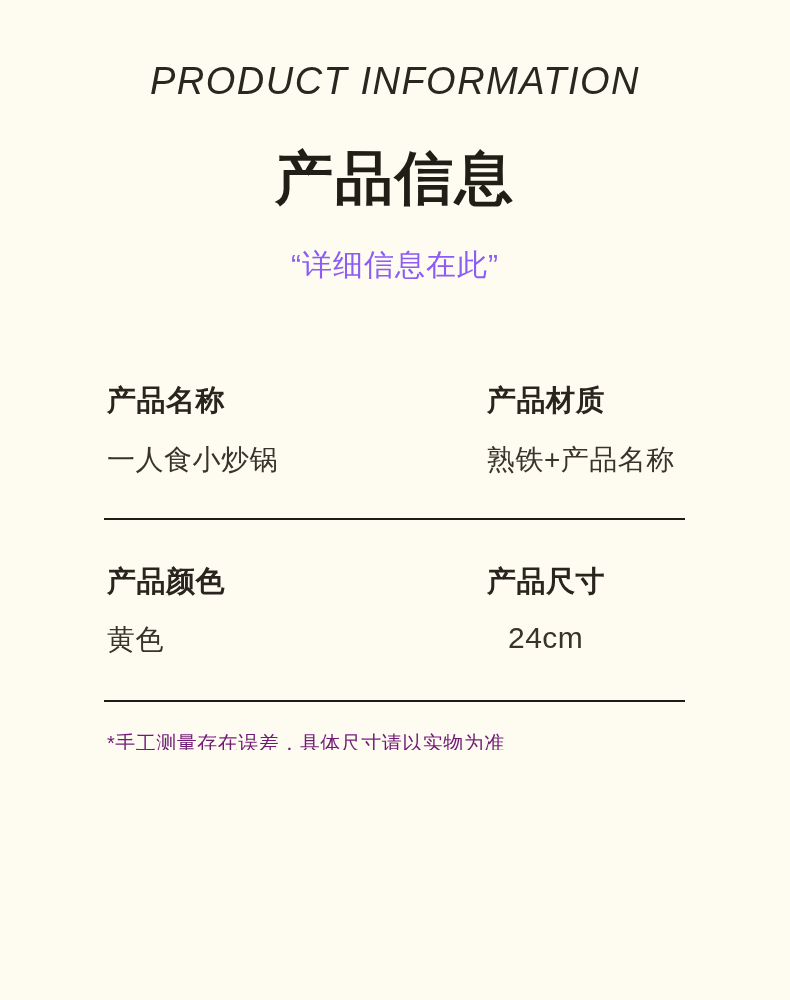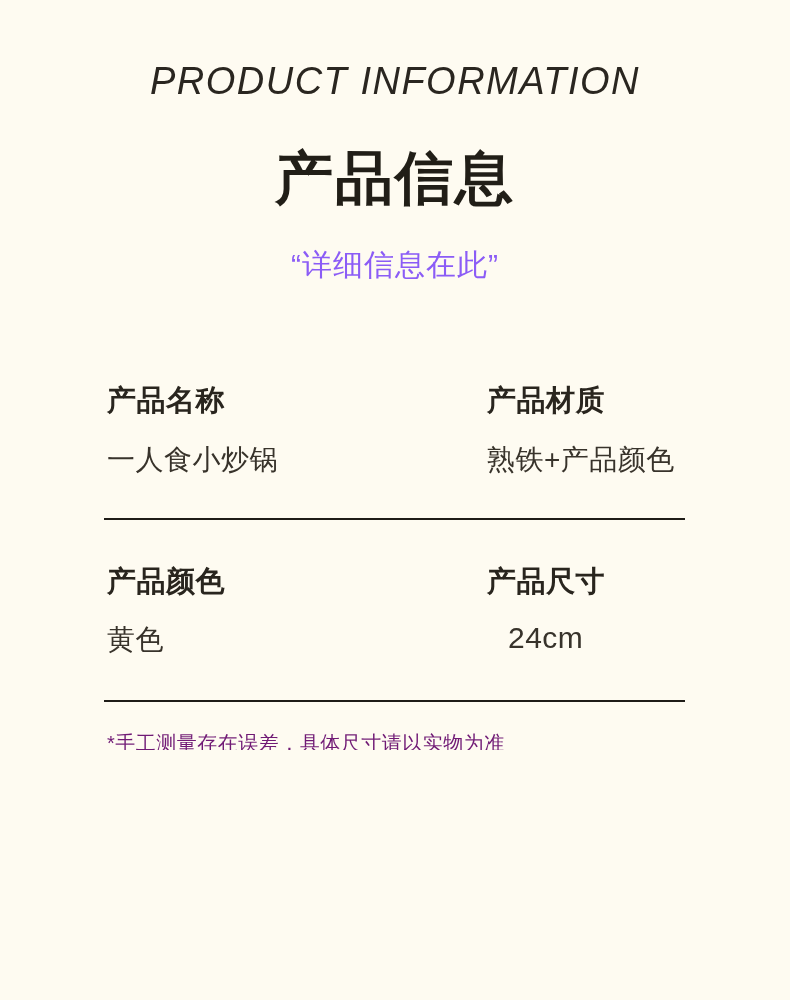--- a/index.html
+++ b/index.html
@@ -71,21 +71,21 @@
 
 <div class="canvas">
 
   <div class="abs title-en">PRODUCT INFORMATION</div>
   <div class="abs title-cn">产品信息</div>
   <div class="abs subtitle">“详细信息在此”</div>
 
   <div class="abs spec-label col-l r1-label">产品名称</div>
   <div class="abs spec-value col-l r1-value">一人食小炒锅</div>
   <div class="abs spec-label col-r r1-label">产品材质</div>
-  <div class="abs spec-value col-r r1-value">熟铁+产品颜色</div>
+  <div class="abs spec-value col-r r1-value">熟铁+产品名称</div>
 
   <div class="abs divider divider-1"></div>
 
   <div class="abs spec-label col-l r2-label">产品颜色</div>
   <div class="abs spec-value col-l r2-value">黄色</div>
   <div class="abs spec-label col-r r2-label">产品尺寸</div>
   <div class="abs spec-value col-r value-size">24cm</div>
 
   <div class="abs divider divider-2"></div>
 

